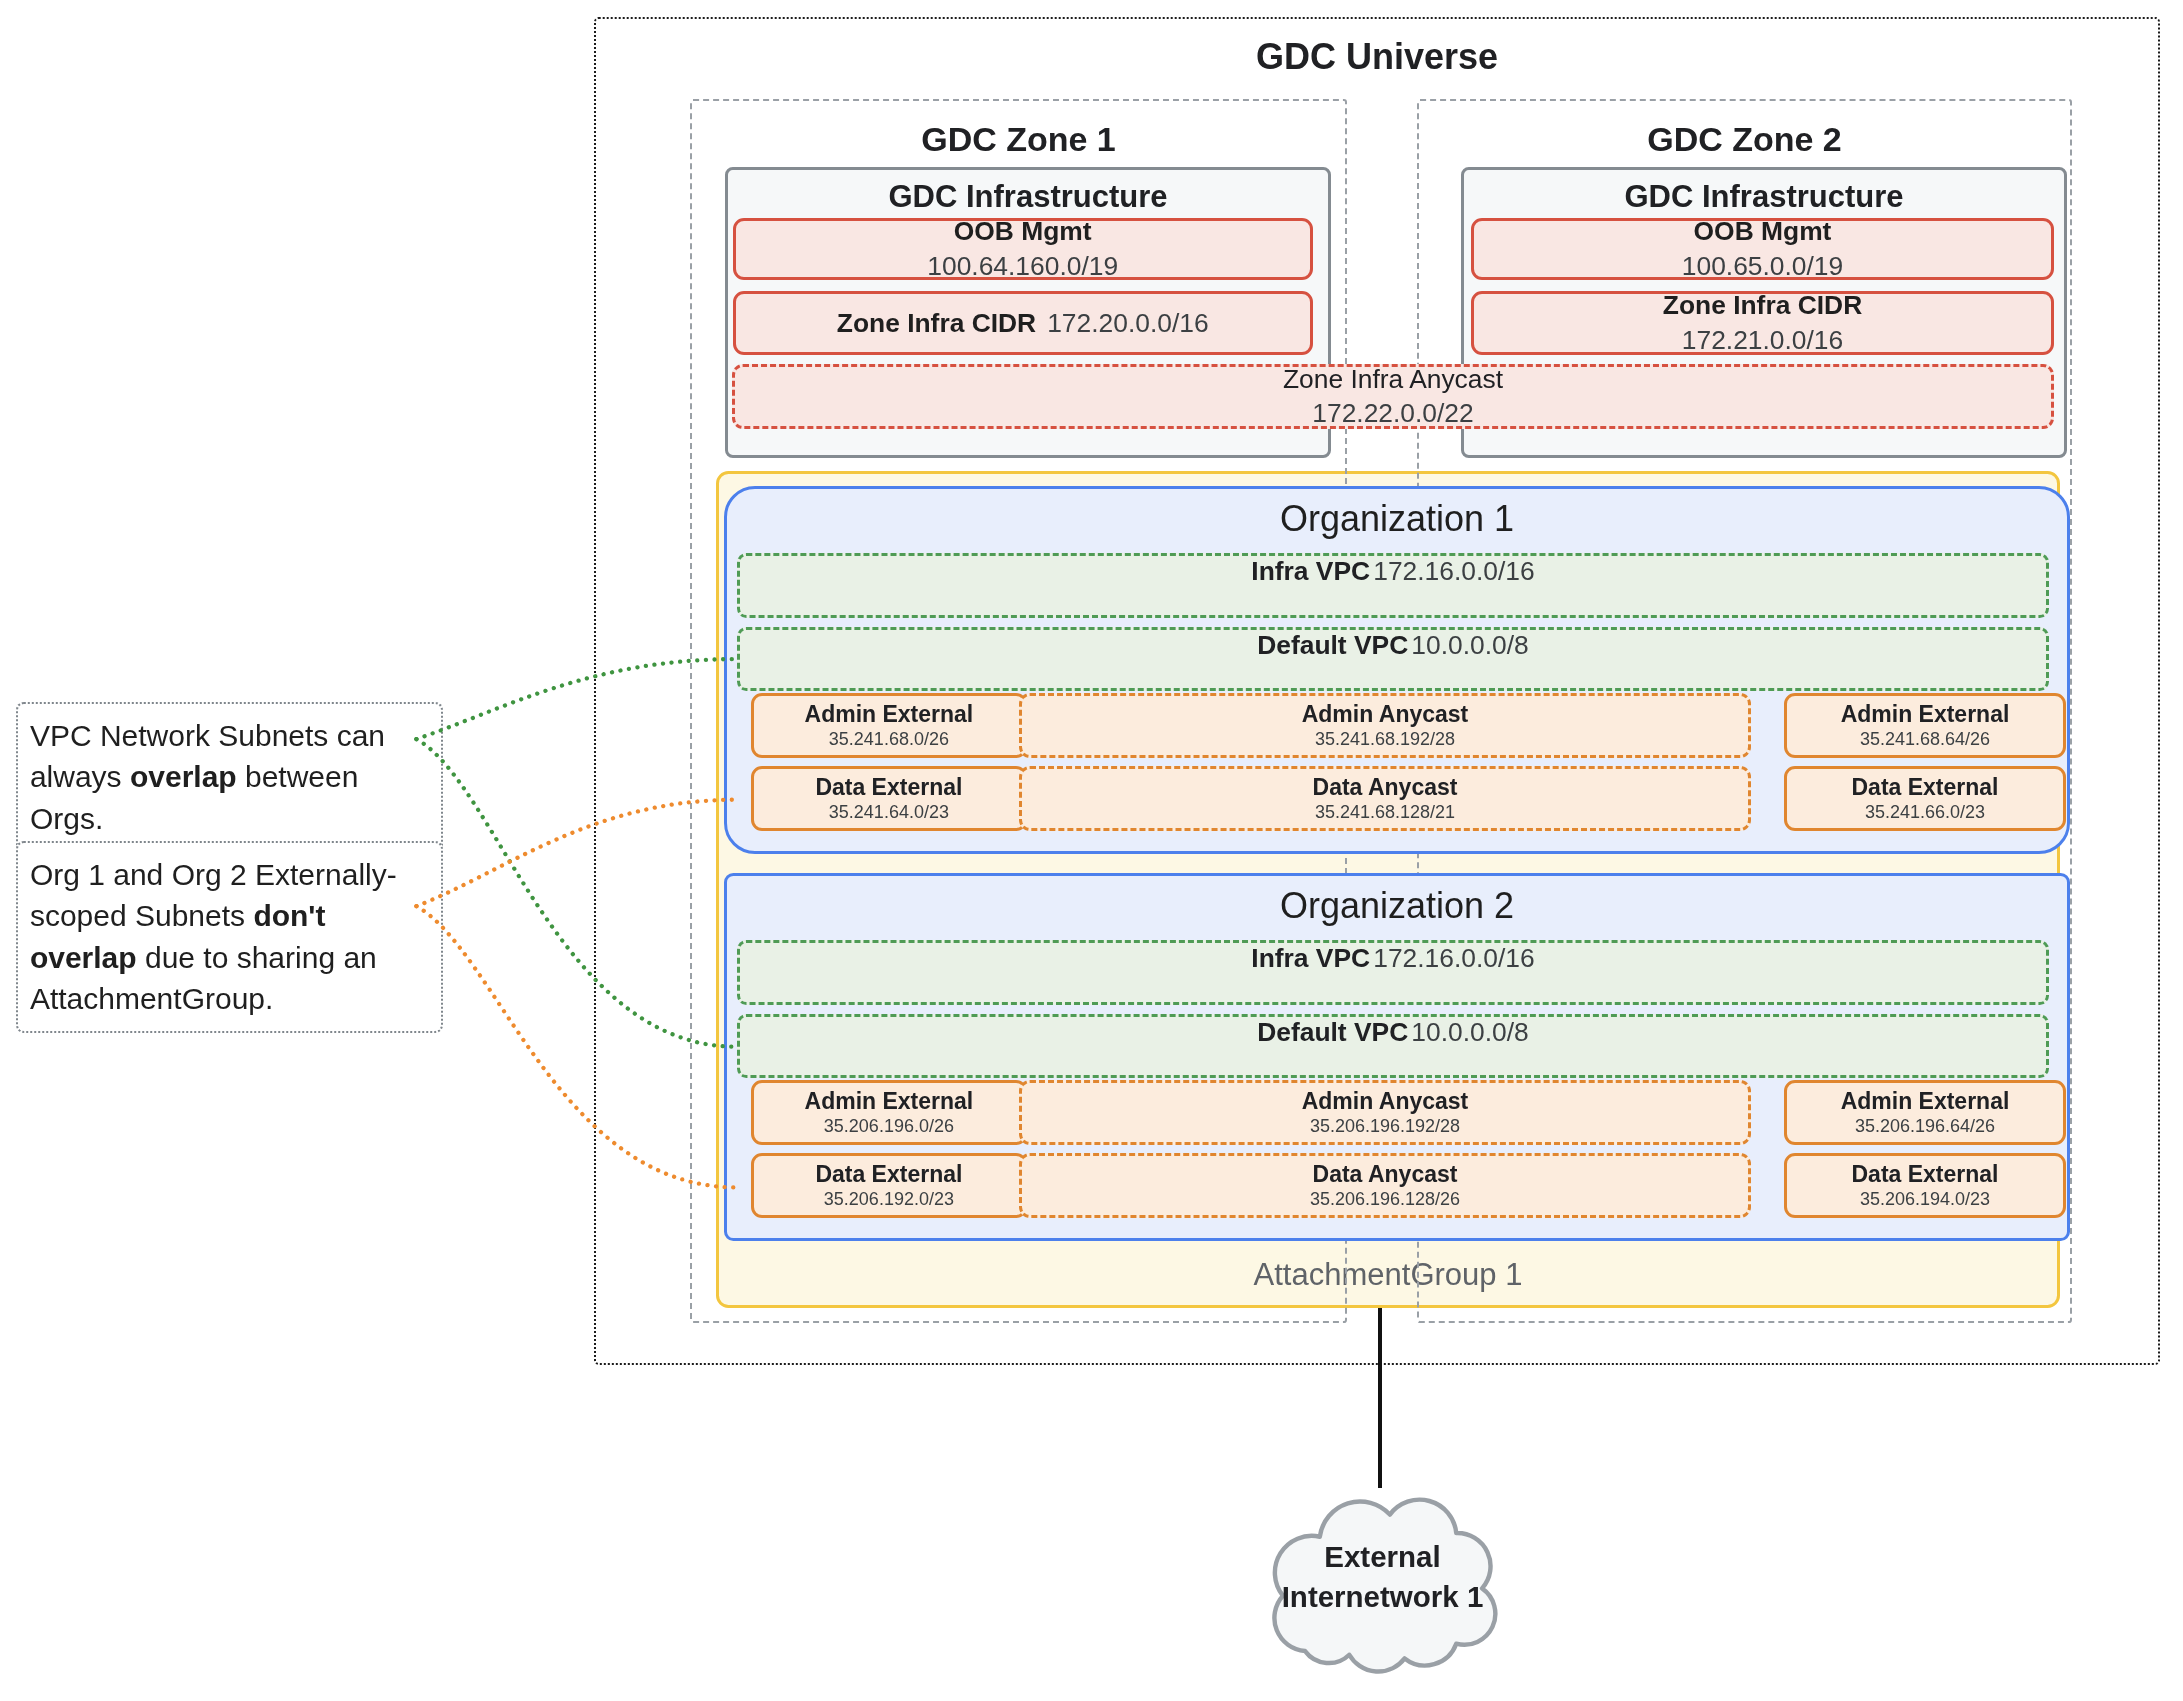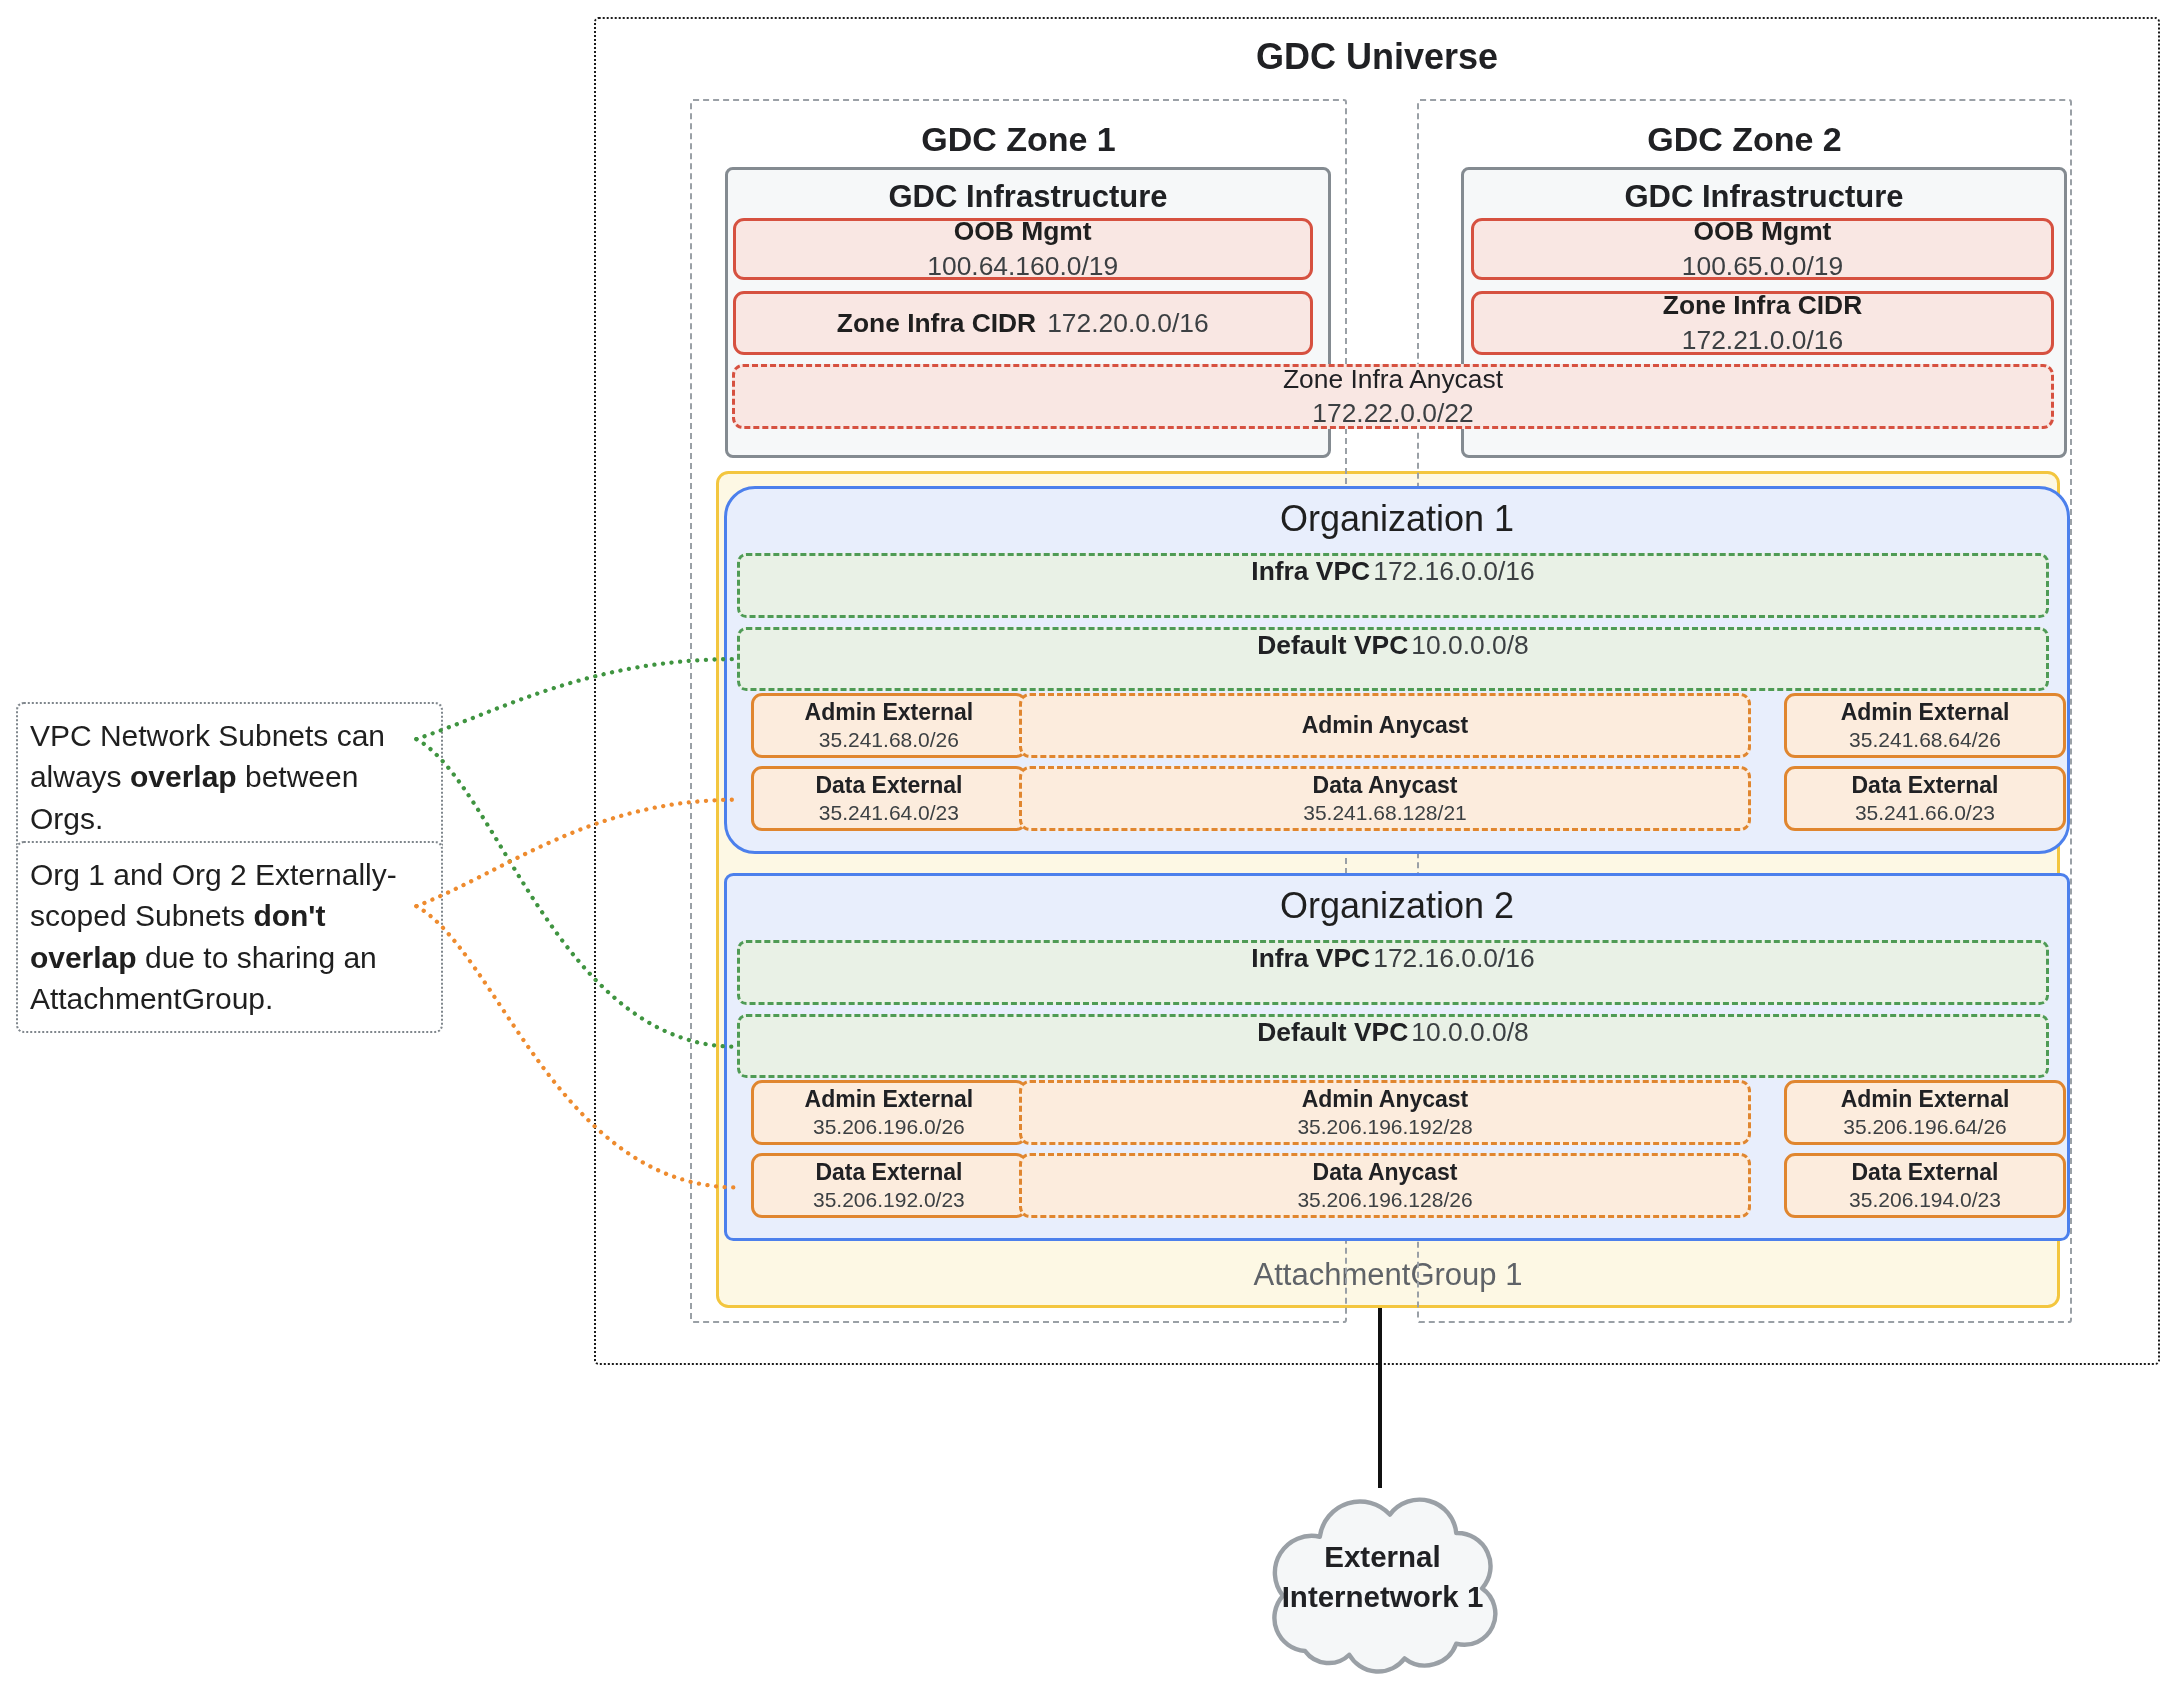--- a/index.html
+++ b/index.html
@@ -63,21 +63,21 @@
   .vpc .lbl{font-weight:bold;font-size:26.4px;}
   .vpc .val{font-size:26.4px;color:#3c4043;}
   .vpc.infra-vpc{top:64px;height:65px;}
   .vpc.default-vpc{top:138px;height:64px;}
 
   .subnet{position:absolute;background:#fcecdd;border-radius:11px;box-sizing:border-box;
             display:flex;flex-direction:column;justify-content:center;gap:1.6px;text-align:center;}
   .subnet.solid{border:3.9px solid #e0862f;margin-left:20px;}
   .subnet.dash{border:3.9px dashed #e0862f;}
   .subnet .lbl{font-weight:bold;font-size:23px;}
-  .subnet .val{font-size:21px;color:#3c4043;}
+  .subnet .val{font-size:18px;color:#3c4043;}
   .row1{top:204px;height:65px;}
   .row2{top:277px;height:65px;}
   .colL{left:3.9px;width:276px;}
   .colM{left:292px;width:732px;}
   .colR{left:1037px;width:282px;}
 
   
   .note{position:absolute;left:15.5px;width:427px;border:2.3px dotted #7f868c;border-radius:7.8px;
             padding:11px 12.4px;font-size:30px;line-height:1.38;color:#1f1f1f;box-sizing:border-box;
             background:#ffffff;}
@@ -150,20 +150,21 @@
     <div class="vpc default-vpc">
       <div class="lbl">Default VPC</div>
       <div class="val">10.0.0.0/8</div>
     </div>
     <div class="subnet solid row1 colL">
       <div class="lbl">Admin External</div>
       <div class="val">35.241.68.0/26</div>
     </div>
     <div class="subnet dash row1 colM">
       <div class="lbl">Admin Anycast</div>
+      <div class="val">35.241.68.192/28</div>
     </div>
     <div class="subnet solid row1 colR">
       <div class="lbl">Admin External</div>
       <div class="val">35.241.68.64/26</div>
     </div>
     <div class="subnet solid row2 colL">
       <div class="lbl">Data External</div>
       <div class="val">35.241.64.0/23</div>
     </div>
     <div class="subnet dash row2 colM">

